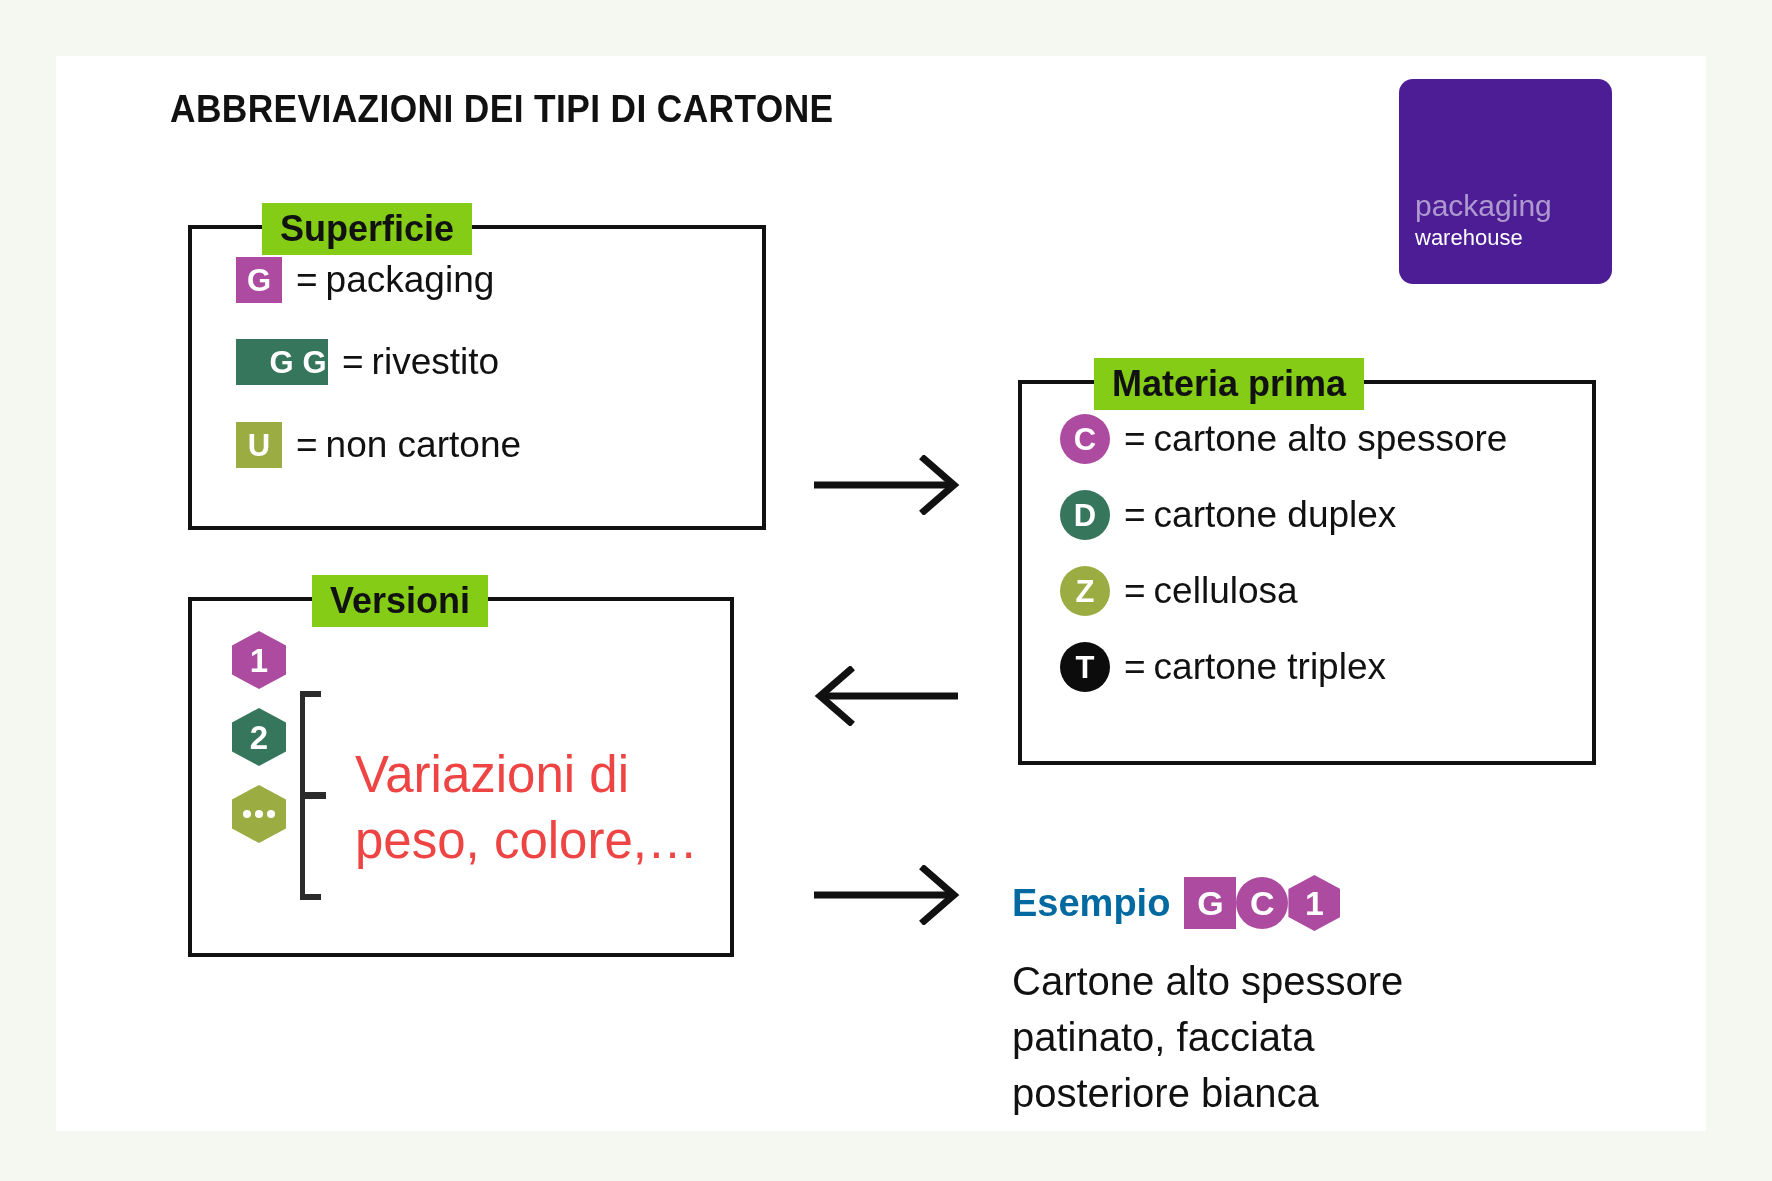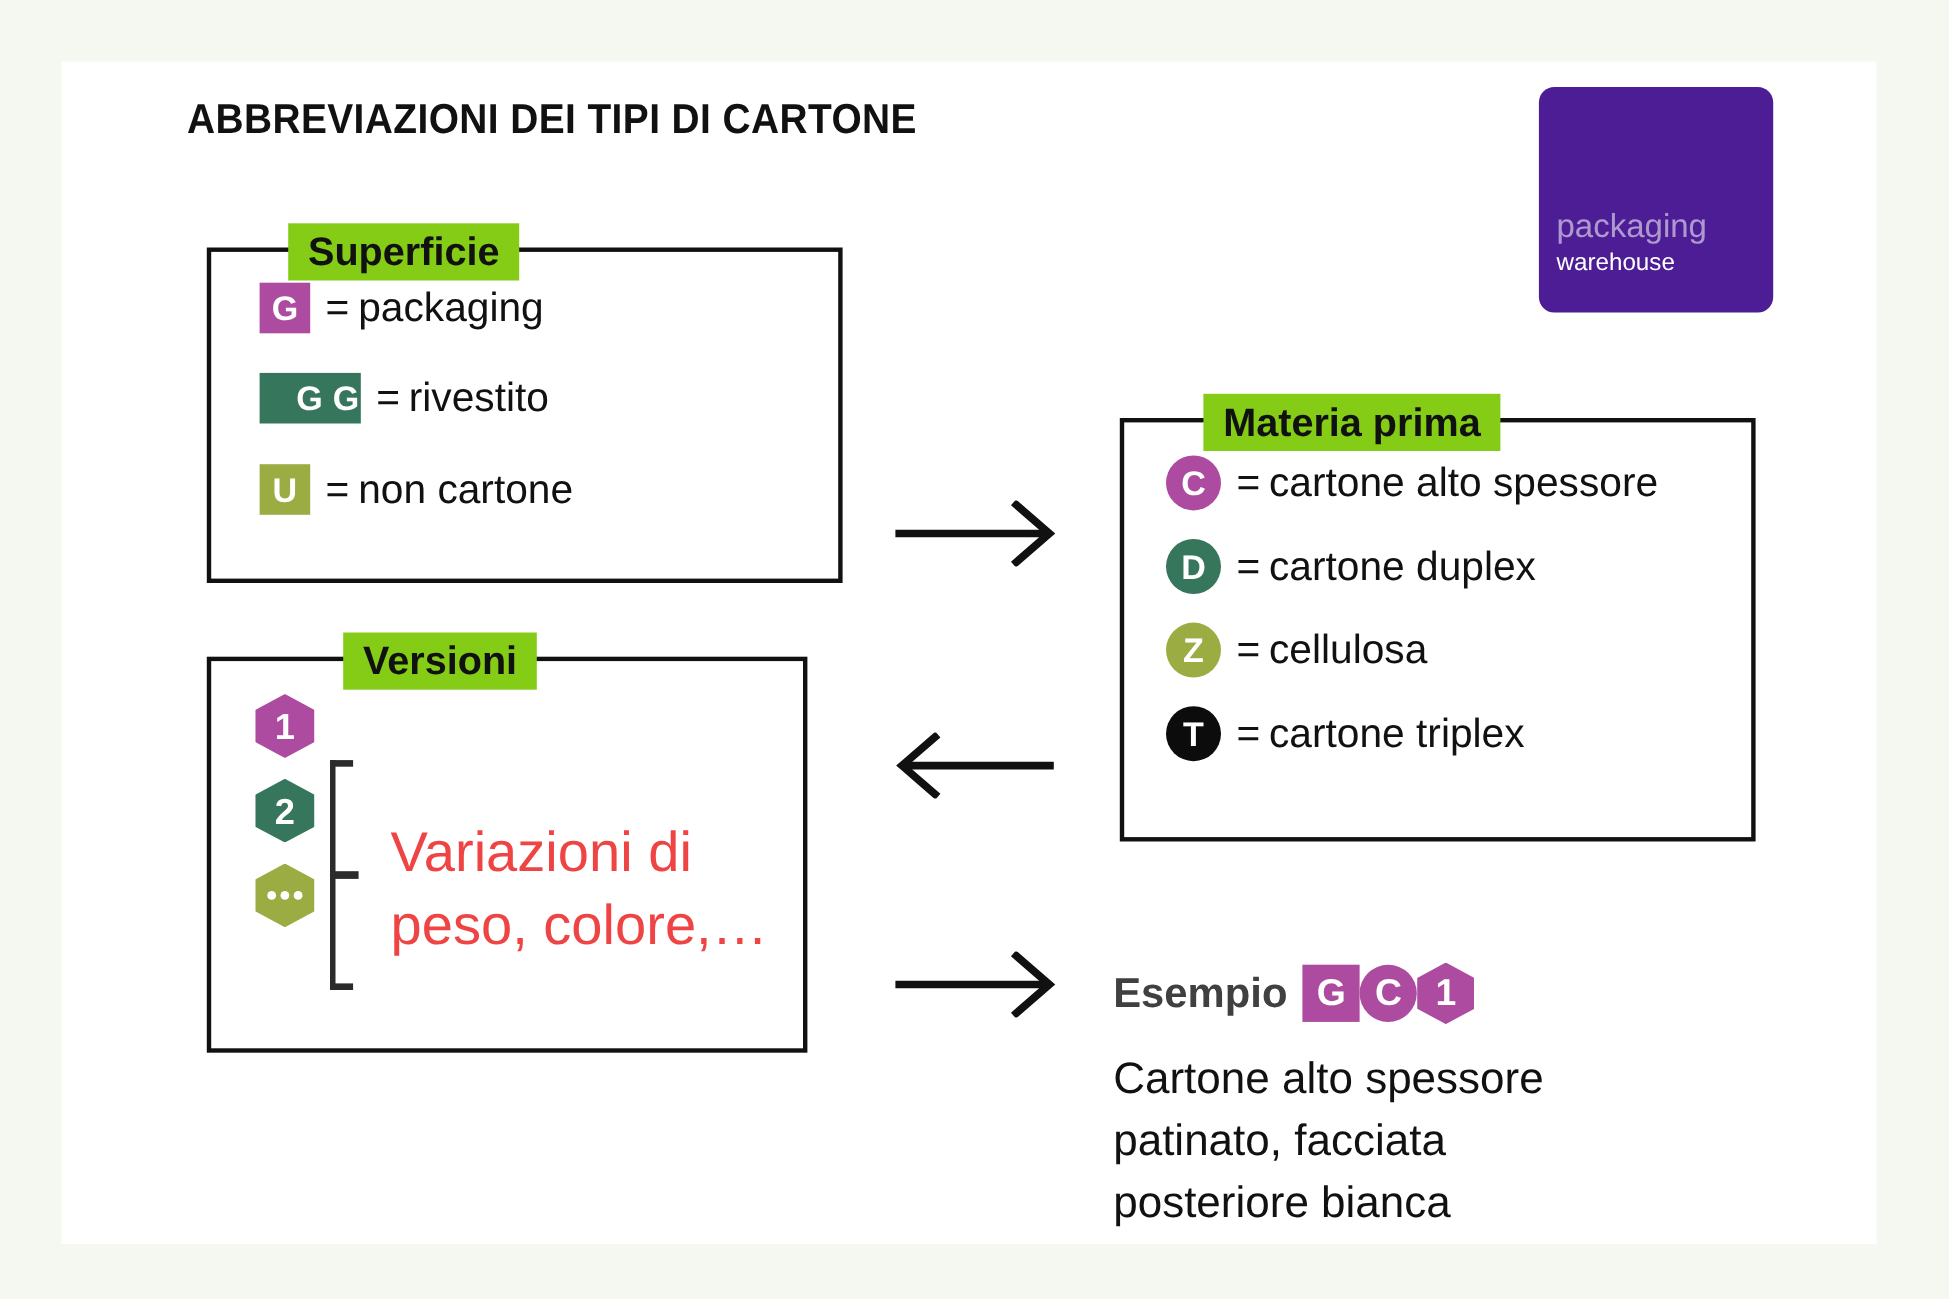--- a/index.html
+++ b/index.html
@@ -203,21 +203,21 @@
   }
   #esempio-head {
     display: flex;
     align-items: center;
     gap: 0px;
   }
   #esempio-label {
     font-family: "Liberation Sans Narrow", "Liberation Sans", sans-serif;
     font-weight: bold;
     font-size: 38px;
-    color: #404040;
+    color: #0369a1;
     margin-right: 14px;
     white-space: nowrap;
   }
   #esempio-head .sq,
   #esempio-head .circ,
   #esempio-head .hex {
     width: 52px; height: 52px; font-size: 34px;
   }
   #esempio-head .hex { height: 56px; }
   #esempio-body {

